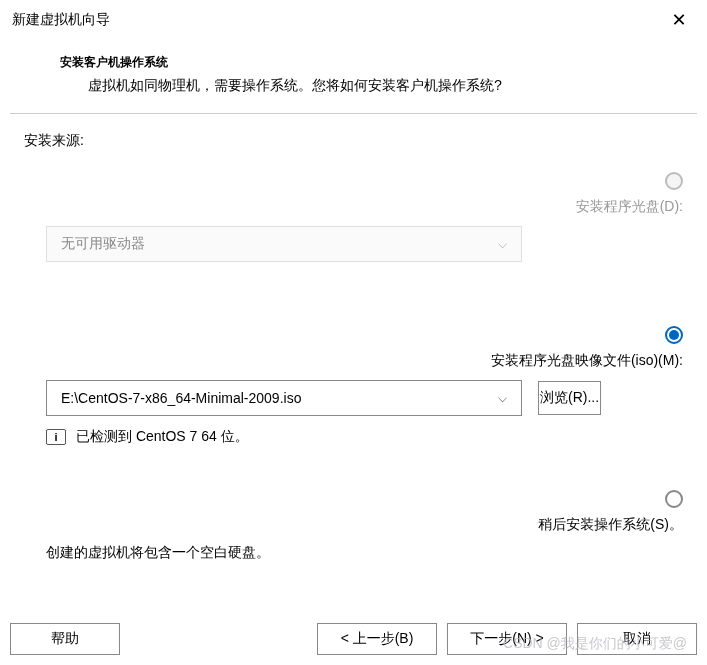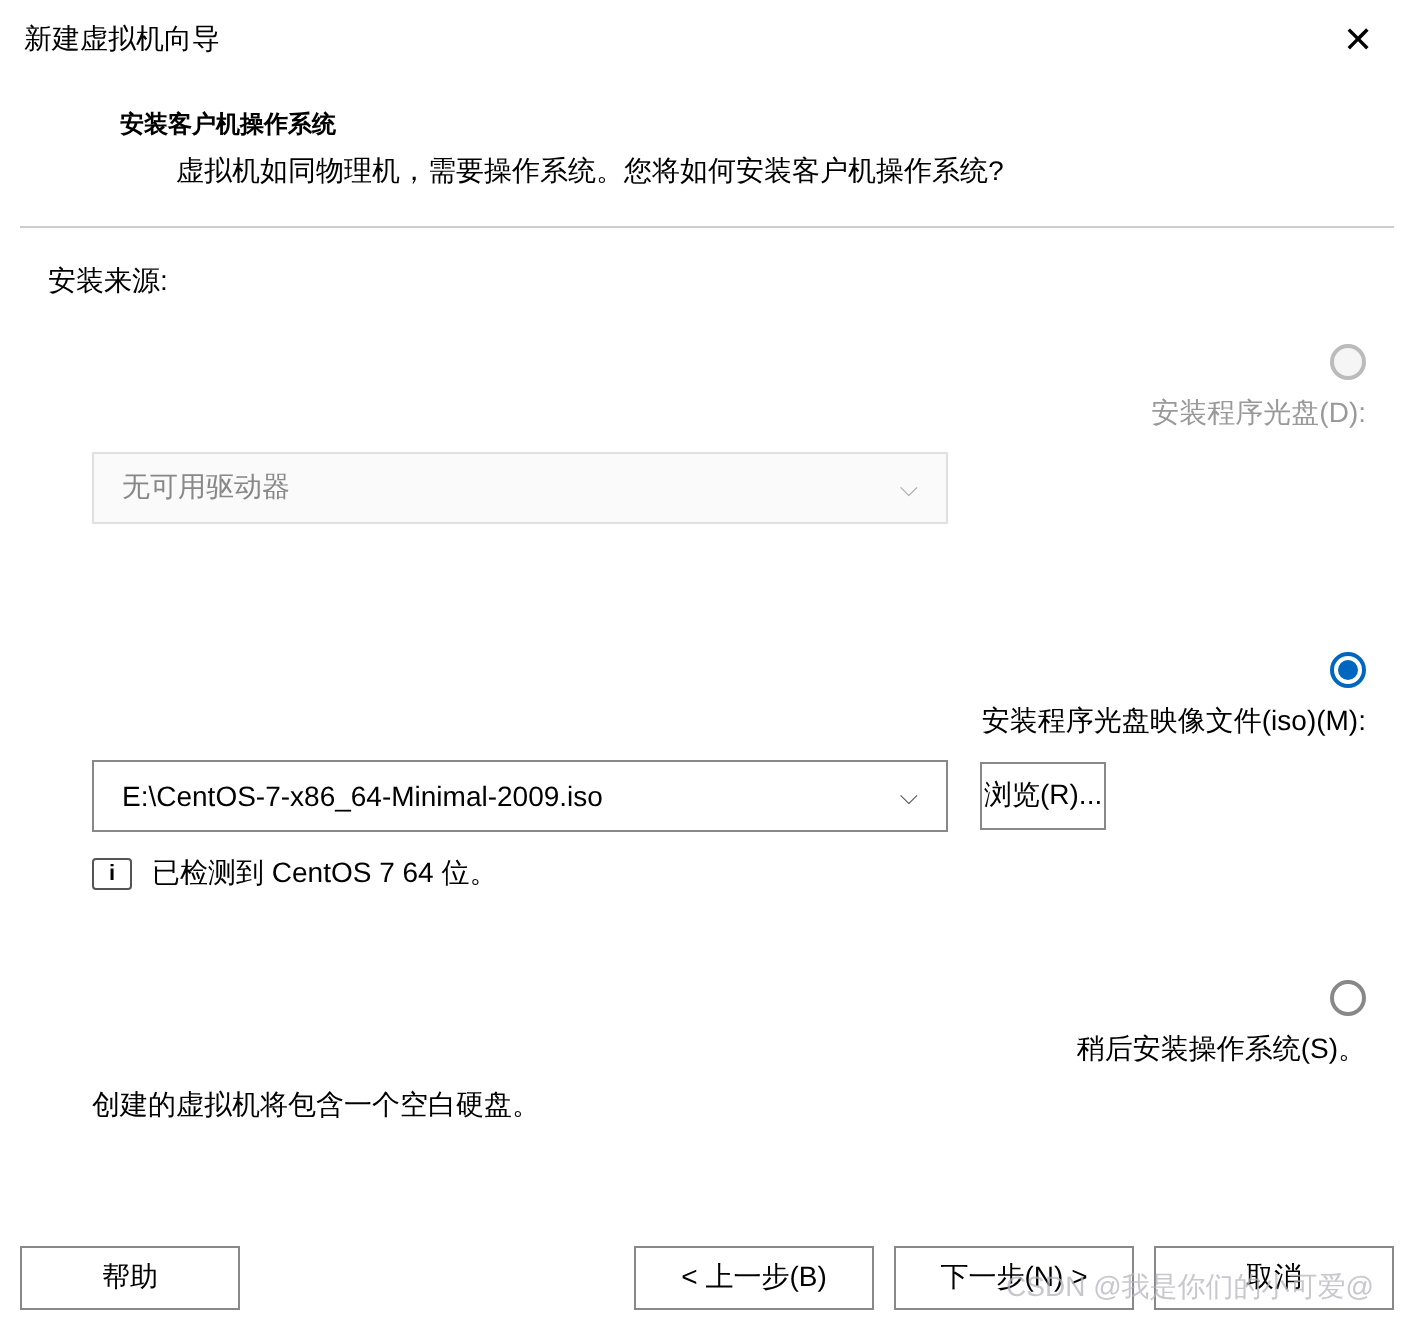--- a/index.html
+++ b/index.html
@@ -109,21 +109,21 @@
     .indented {
       margin-left: 22px;
     }
     .dropdown {
       display: flex;
       align-items: center;
       justify-content: space-between;
       border: 1px solid #e0e0e0;
       background: #fafafa;
       padding: 8px 14px;
-      width: 428px;
+      width: 476px;
       height: 36px;
       color: #888;
     }
     .dropdown.enabled {
       border: 1px solid #888;
       background: #fff;
       color: #000;
     }
     .dropdown-text {
       flex: 1;

